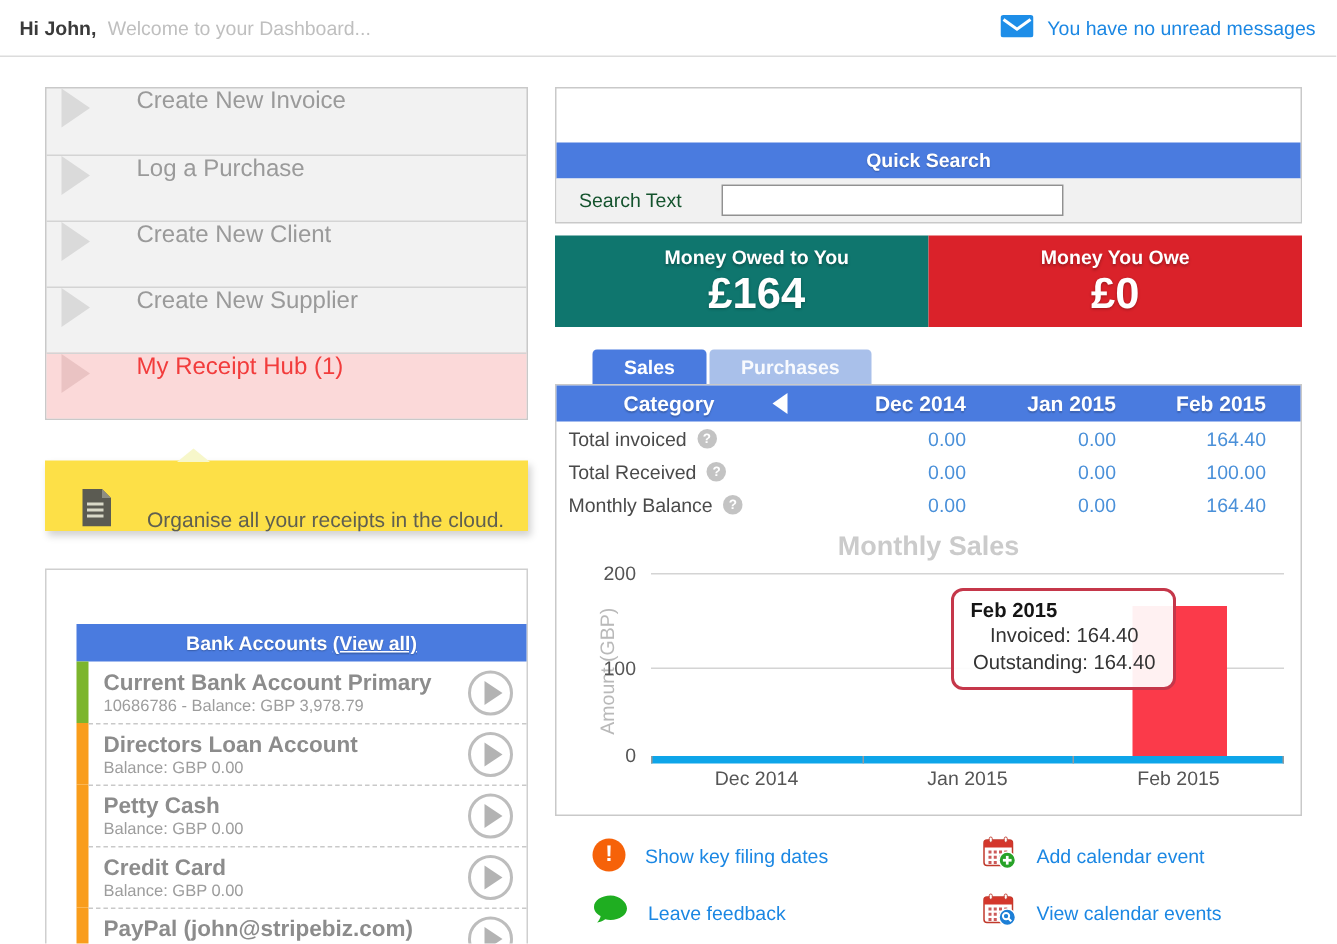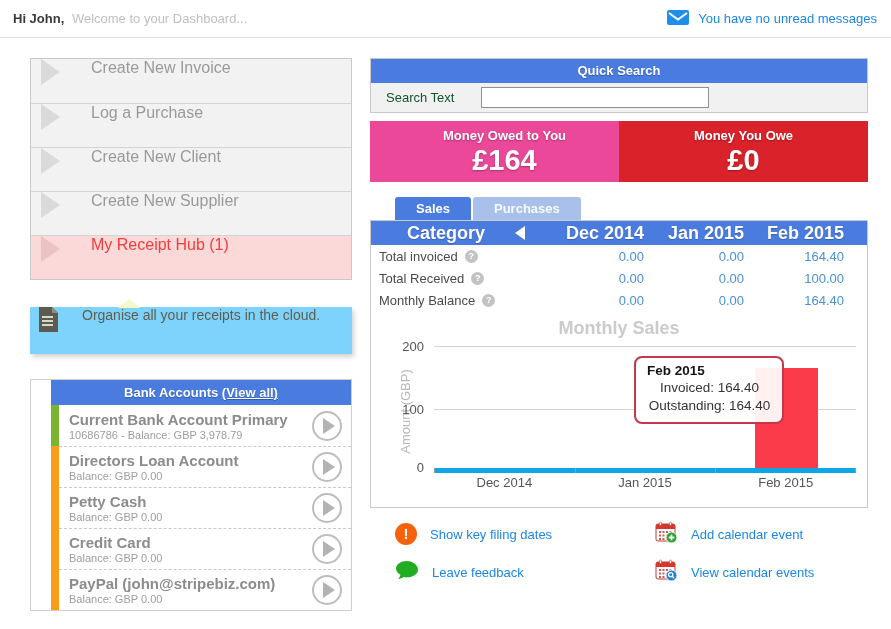--- a/index.html
+++ b/index.html
@@ -46,31 +46,32 @@
   .action-item.hot .action-label { color: #f23c3c; }
 
   
   .note-wrap { position: relative; margin-top: 19px; padding-top: 8px; }
   .note-tail {
     position: absolute; top: 0; left: 88px; width: 0; height: 0;
     border-left: 11px solid transparent; border-right: 11px solid transparent;
     border-bottom: 9px solid #f7f7ca;
   }
   .note {
-    background: #7dd3fc; height: 47px; display: flex; align-items: flex-start;
-    padding-left: 8px; box-shadow: 2px 3px 5px rgba(0,0,0,0.18);
+    background: #fde047; height: 47px; display: flex; align-items: flex-end;
+    padding-left: 24px; box-shadow: 2px 3px 5px rgba(0,0,0,0.18);
   }
   .note-text { margin-left: 23px; font-size: 14px; color: #5f5f50; }
 
   
   .bank-panel { margin-top: 25px; border: 1px solid #cfcfcf; background: #fff; padding-left: 20px; }
   .panel-header {
     background: #4a7bdf; color: #fff; font-weight: bold; font-size: 13px;
     height: 25px; line-height: 25px; text-align: center;
     text-shadow: 0 1px 1px rgba(0,0,0,0.25);
+    margin-top: 36px;
   }
   .view-all { color: #fff; text-decoration: underline; cursor: pointer; }
   .bank-row { display: flex; height: 41px; }
   .stripe { width: 8px; flex: none; }
   .row-body { flex: 1; display: flex; align-items: center; min-width: 0; }
   .bank-row + .bank-row .row-body { border-top: 1px dashed #c9c9c9; }
   .acct-text { flex: 1; padding-left: 10px; min-width: 0; }
   .acct-name { font-size: 15px; font-weight: bold; color: #8c8c8c; white-space: nowrap; }
   .acct-detail { font-size: 11px; color: #9d9d9d; margin-top: 1px; }
   .play-btn {
@@ -108,21 +109,21 @@
   .tab {
     padding: 0 21px; line-height: 23px; font-weight: bold; font-size: 13px;
     border-radius: 3px 3px 0 0; cursor: pointer;
   }
   .tab.active { background: #4a7bdf; color: #fff; }
   .tab.inactive { background: #a9c0ea; color: rgba(255,255,255,0.92); }
 
   .sales-box { border: 1px solid #c9c9c9; background: #fff; }
   .thead {
     background: #4a7bdf; height: 24px; display: flex; align-items: center;
-    color: #fff; font-weight: bold; font-size: 18px;
+    color: #fff; font-weight: bold; font-size: 14px;
     text-shadow: 0 1px 1px rgba(0,0,0,0.2);
   }
   .th-cat { width: 150px; text-align: center; }
   .back-arrow {
     width: 0; height: 0; cursor: pointer;
     border-top: 7px solid transparent; border-bottom: 7px solid transparent;
     border-right: 10px solid #fff; margin-left: -6px;
   }
   .th-spacer { flex: 1; }
   .th-month { width: 100px; text-align: right; }
@@ -309,21 +310,21 @@
   <div class="qs-panel">
     <div class="panel-header qs-header" style="background-color: rgb(74, 123, 223);">Quick Search</div>
     <div class="qs-body">
       <span class="qs-label">Search Text</span>
       <input class="qs-input" type="text" value="" style="">
     </div>
   </div>
 
   <div class="balance-panel">
     <div class="bal-halves">
-      <div class="bal-half" style="background-color: #ec4899; padding-left: 20px;">
+      <div class="bal-half" style="background-color: #0f766e; padding-left: 20px;">
         <div class="bal-label">Money Owed to You</div>
         <div class="bal-value">£164</div>
       </div>
       <div class="bal-half" style="background-color: rgb(218, 34, 42);">
         <div class="bal-label">Money You Owe</div>
         <div class="bal-value">£0</div>
       </div>
     </div>
   </div>
 

